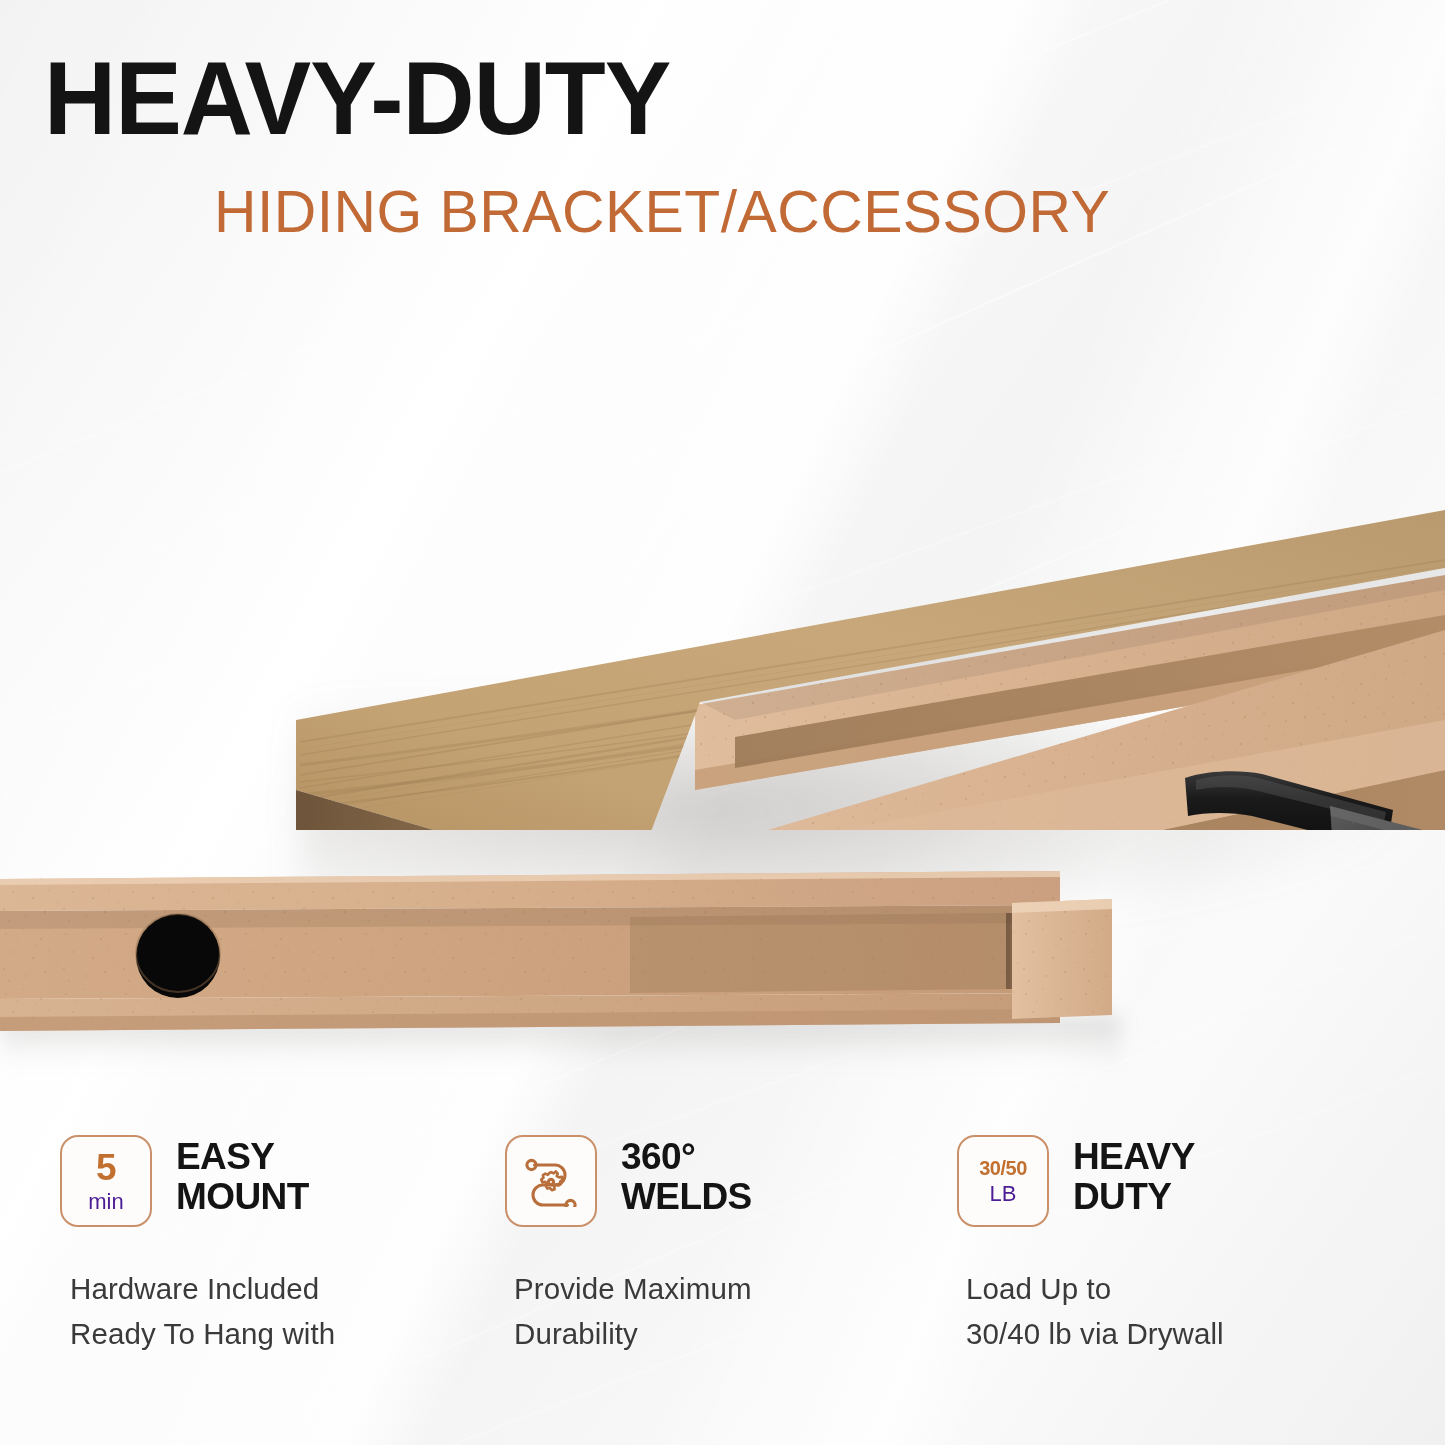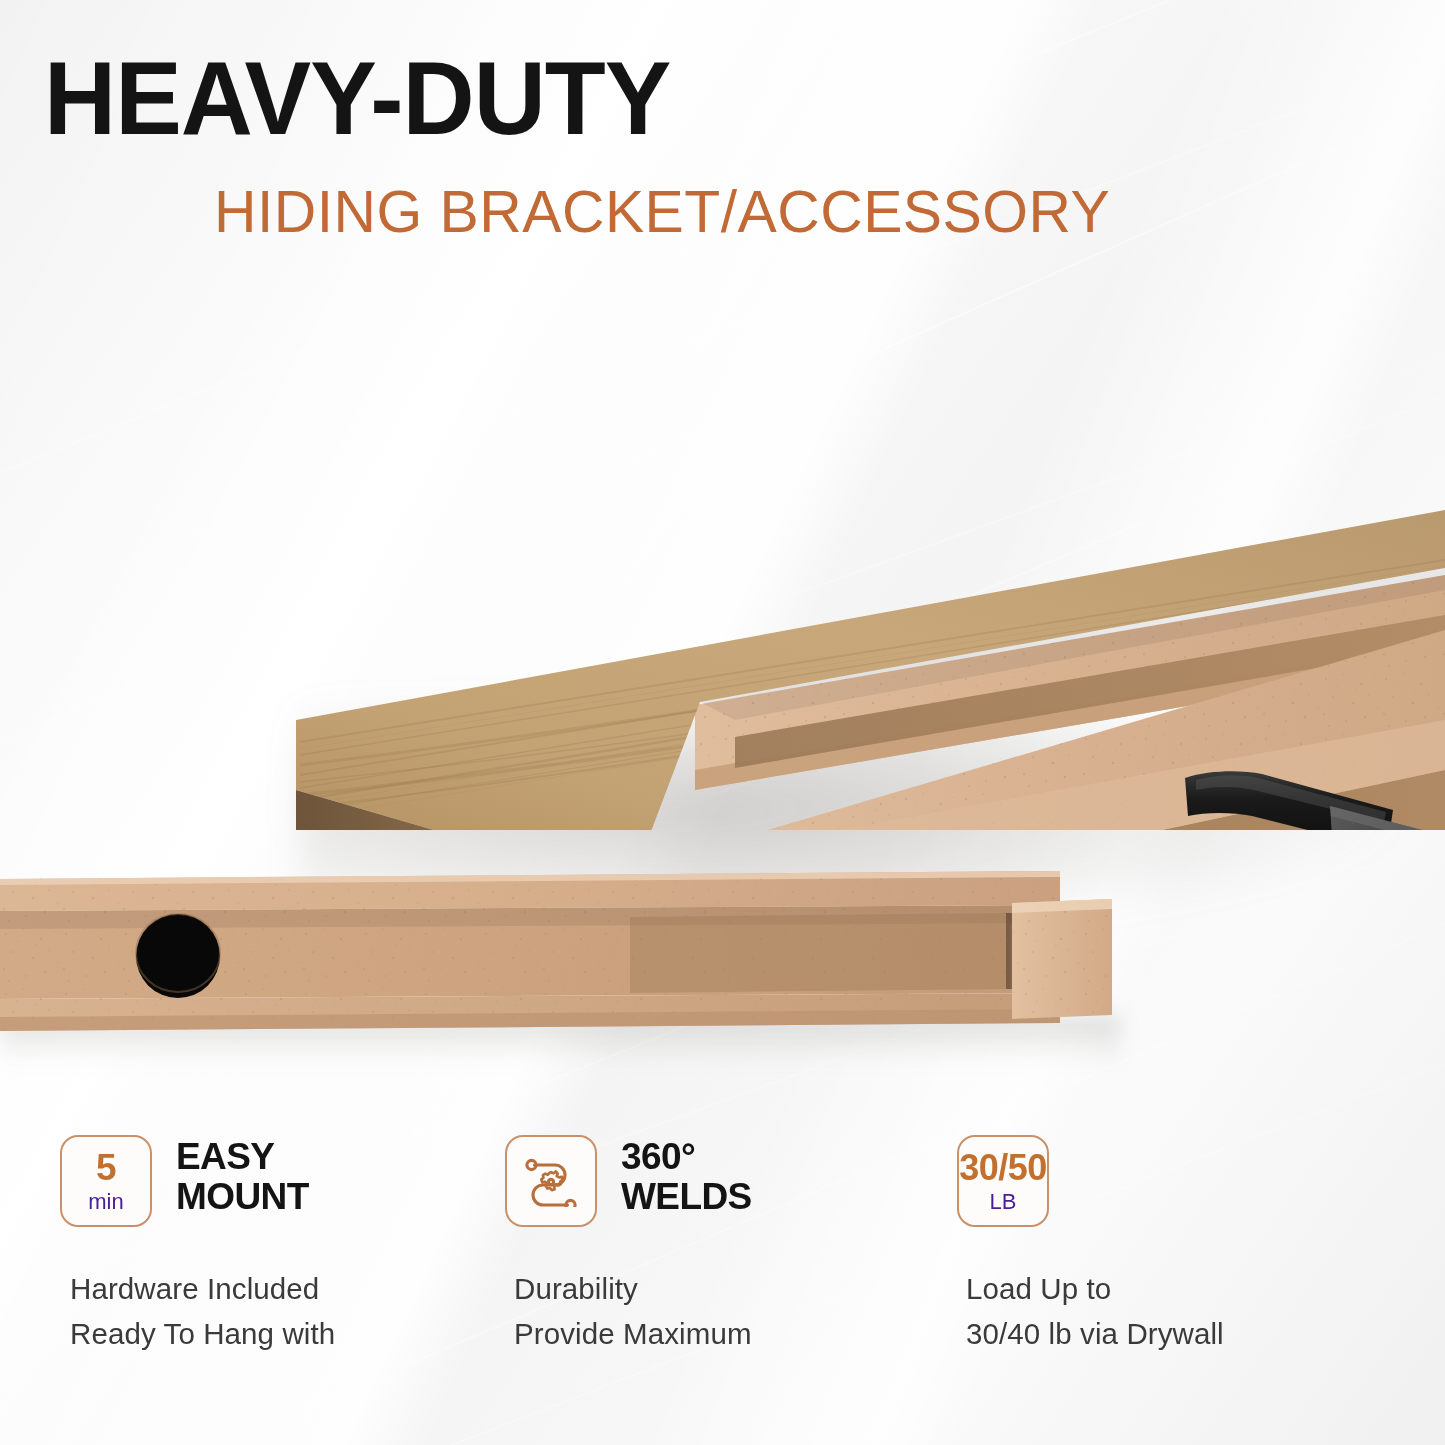--- a/index.html
+++ b/index.html
@@ -80,21 +80,21 @@
     width:92px; height:92px; flex:0 0 92px;
     border:2.5px solid #c9906a; border-radius:18px;
     background:#fdfcfb;
     display:flex; flex-direction:column;
     align-items:center; justify-content:center;
     line-height:1;
   }
   .badge-main {
     font-size:37px; font-weight:bold; color:#c2702f; letter-spacing:-.5px;
   }
-  .badge.b30 .badge-main { font-size:36px; }
+  .badge.b30 .badge-main { font-size:20px; }
   .badge-sub { font-size:22px; font-weight:normal; color:#4c1d95; margin-top:5px; }
 
   .badge.icon-badge { justify-content:center; }
   .badge.icon-badge svg { display:block; }
 
   .feat-heading {
     font-size:37px; font-weight:bold; color:#141414;
     line-height:1.09; letter-spacing:-.6px; padding-top:2px;
   }
 
@@ -377,31 +377,35 @@
               <circle cx="0" cy="0" r="2.6"></circle>
             </g>
           </svg>
         </div>
         <div class="feat-heading">
           <div>360°</div>
           <div>WELDS</div>
         </div>
       </div>
       <div class="feat-desc">
+        <div>Provide Maximum</div>
         <div>Durability</div>
-        <div>Provide Maximum</div>
       </div>
     </div>
 
     <div class="feature f2">
       <div class="feat-top">
         <div class="badge b30">
           <div class="badge-main">30/50</div>
           <div class="badge-sub">LB</div>
         </div>
+        <div class="feat-heading">
+          <div>HEAVY</div>
+          <div>DUTY</div>
+        </div>
       </div>
       <div class="feat-desc">
         <div>Load Up to</div>
         <div>30/40 lb via Drywall</div>
       </div>
     </div>
 
   </div>
 </div>
 

